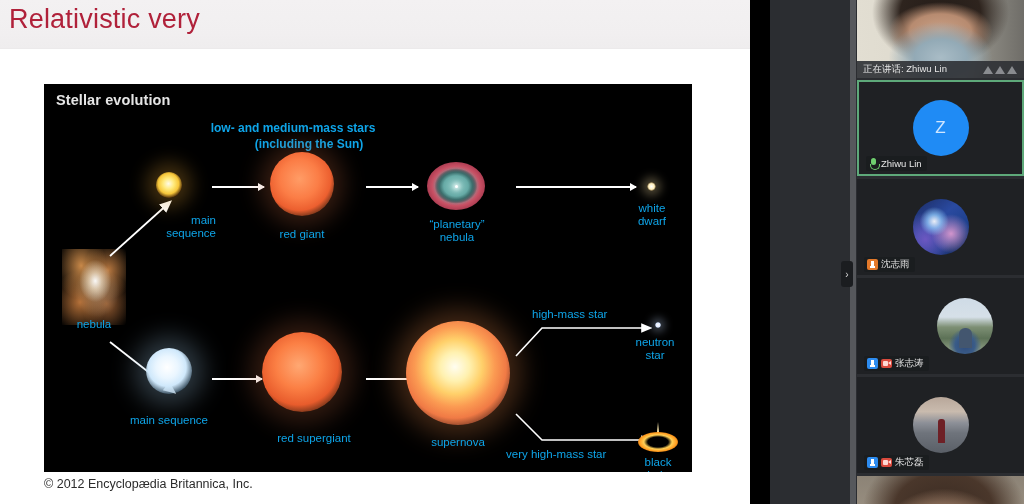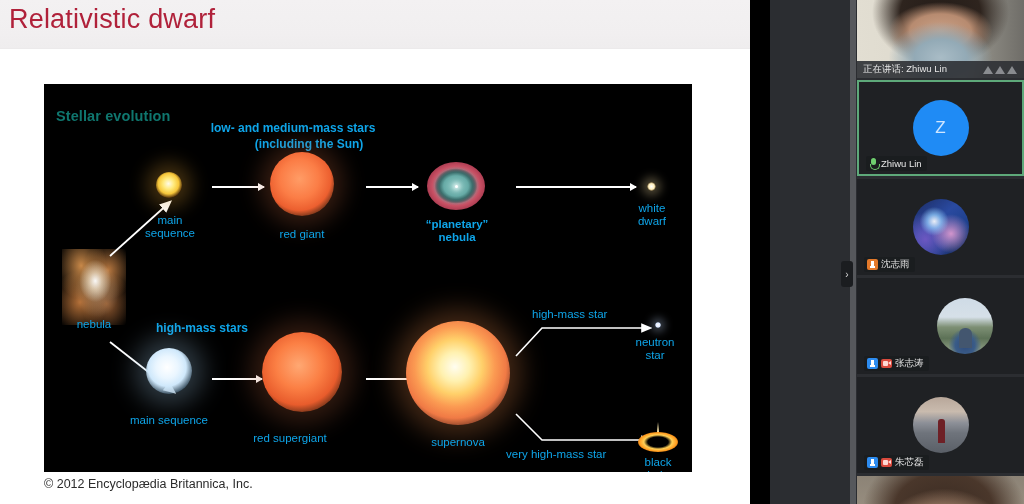--- a/index.html
+++ b/index.html
@@ -23,21 +23,21 @@
     font-family:"Liberation Sans","DejaVu Sans",sans-serif;
     white-space:nowrap;
   }
 
   
   .diagram{
     position:absolute;left:44px;top:84px;width:648px;height:388px;
     background:#000000;overflow:hidden;
   }
   .d-title{
-    position:absolute;left:12px;top:24px;color:#0f766e;
+    position:absolute;left:12px;top:8px;color:#e5e5e5;
     font-size:14.5px;font-weight:bold;letter-spacing:.1px;
   }
   .d-lbl{position:absolute;color:#0ea5e9;font-size:11.5px;text-align:center;line-height:13px;white-space:pre;}
   .d-lbl.b{font-weight:bold;font-size:12px;}
   .d-small{position:absolute;color:#e8e8e8;font-size:11px;margin-top:27px;}
 
   
   .arrow{position:absolute;height:1.6px;background:#ffffff;}
   .arrow:after{
     content:"";position:absolute;right:-1px;top:50%;
@@ -220,29 +220,28 @@
   }
 </style>
 </head>
 <body>
 
 <div id="app">
 
   <div class="slide">
 
     <div class="slide-header"></div>
-    <div class="slide-title">Relativistic dwarf</div>
+    <div class="slide-title">Relativistic very</div>
 
     <div class="diagram">
 
       <div class="d-title">Stellar evolution</div>
 
       <div class="d-lbl b" style="left:84px;top:38px;width:330px;">low- and medium-mass stars</div>
       <div class="d-lbl b" style="left:100px;top:54px;width:330px;">(including the Sun)</div>
-      <div class="d-lbl b" style="left:58px;top:238px;width:200px;">high-mass stars</div>
 
       <div class="nebula" style="left:18px;top:165px;"></div>
       <div class="d-lbl" style="left:8px;top:234px;width:84px;">nebula</div>
 
       <svg class="diag-arrow" style="left:60px;top:108px;" width="86" height="72">
         <defs>
             <marker id="ah1" markerWidth="7" markerHeight="7" refX="5.5" refY="3" orient="auto">
               <path d="M0,0 L7,3 L0,6 z" fill="#fff"></path>
             </marker>
           </defs>
@@ -251,47 +250,47 @@
       <svg class="diag-arrow" style="left:60px;top:250px;" width="90" height="70">
         <defs>
             <marker id="ah2" markerWidth="7" markerHeight="7" refX="5.5" refY="3" orient="auto">
               <path d="M0,0 L7,3 L0,6 z" fill="#fff"></path>
             </marker>
           </defs>
         <line x1="6" y1="8" x2="70" y2="58" stroke="#fff" stroke-width="1.8" marker-end="url(#ah2)"></line>
       </svg>
 
       <div class="star star-main-seq" style="left:112px;top:88px;"></div>
-      <div class="d-lbl" style="left:80px;top:130px;width:92px;">main
+      <div class="d-lbl" style="left:80px;top:130px;width:92px;text-align:right;">main
 sequence</div>
 
       <div class="arrow" style="left:168px;top:102px;width:52px;"></div>
 
       <div class="star star-red-giant" style="left:226px;top:68px;"></div>
       <div class="d-lbl" style="left:218px;top:144px;width:80px;">red giant</div>
 
       <div class="arrow" style="left:322px;top:102px;width:52px;"></div>
 
       <div class="pl-nebula" style="left:383px;top:78px;"></div>
-      <div class="d-lbl" style="left:368px;top:134px;width:90px;font-weight:bold;">“planetary”
+      <div class="d-lbl" style="left:368px;top:134px;width:90px;">“planetary”
 nebula</div>
 
       <div class="arrow" style="left:472px;top:102px;width:120px;"></div>
 
       <div class="star star-white-dwarf" style="left:603px;top:98px;"></div>
       <div class="d-lbl" style="left:572px;top:118px;width:72px;">white
 dwarf</div>
 
       <div class="star star-hm-main" style="left:102px;top:264px;"></div>
       <div class="d-lbl" style="left:77px;top:330px;width:96px;">main sequence</div>
 
       <div class="arrow" style="left:168px;top:294px;width:50px;"></div>
 
       <div class="star star-supergiant" style="left:218px;top:248px;"></div>
-      <div class="d-lbl" style="left:200px;top:348px;width:92px;">red supergiant</div>
+      <div class="d-lbl" style="left:224px;top:348px;width:92px;">red supergiant</div>
 
       <div class="arrow" style="left:322px;top:294px;width:48px;"></div>
 
       <div class="supernova" style="left:362px;top:237px;"></div>
       <div class="d-lbl" style="left:368px;top:352px;width:92px;">supernova</div>
 
       <svg class="diag-arrow" style="left:468px;top:220px;" width="150" height="62">
         <defs>
             <marker id="ah3" markerWidth="7" markerHeight="7" refX="5.5" refY="3" orient="auto">
               <path d="M0,0 L7,3 L0,6 z" fill="#fff"></path>

